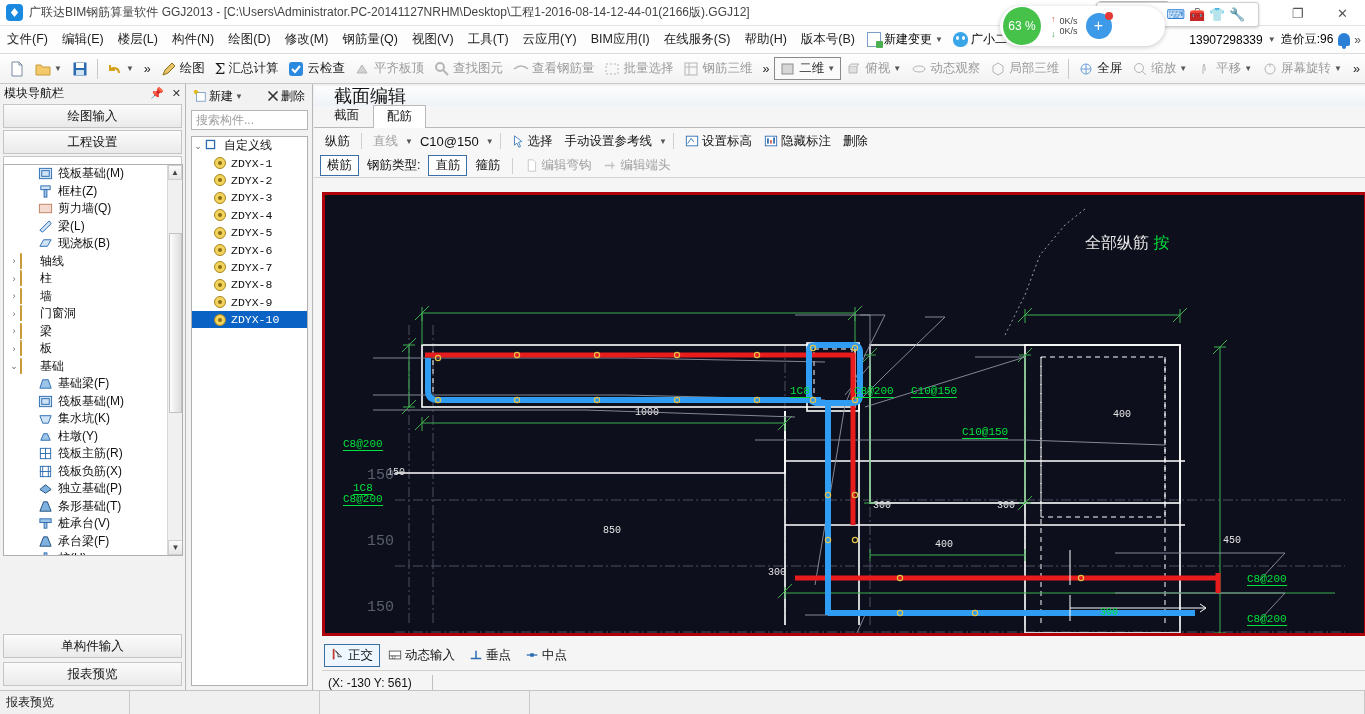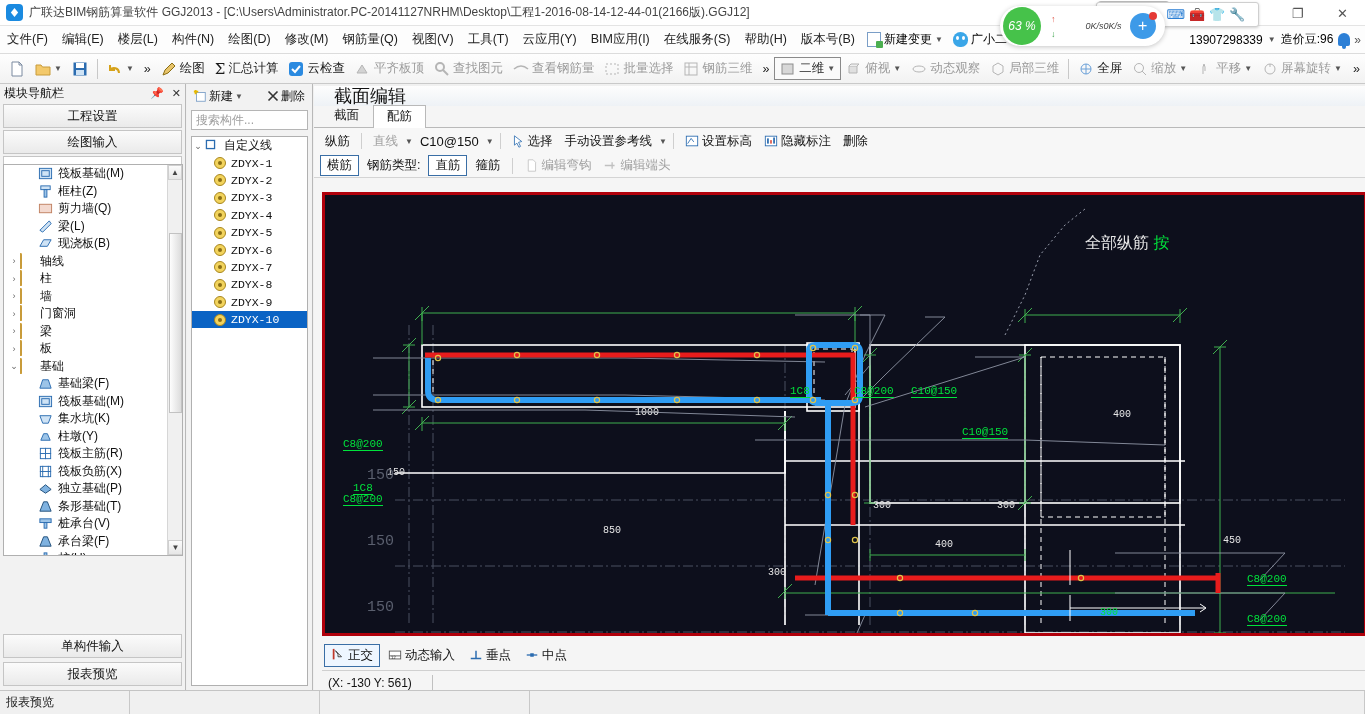--- a/index.html
+++ b/index.html
@@ -194,28 +194,28 @@
     display:flex; align-items:center; gap:4px; padding: 0 4px;
     box-shadow: 0 1px 3px rgba(0,0,0,0.18);
   }
   .sg-logo { width:19px;height:19px;border-radius:4px;background:#fff;color:#ef6a2a;
      font-weight:bold;font-size:15px;display:flex;align-items:center;justify-content:center;
      font-family:"DejaVu Serif",serif;}
   .sg-ic { color:#2b7fd4; font-size:13px; }
   .netmon {
     position:absolute; left:1000px; top:6px; width:165px; height:40px;
     background:#fff; border-radius:20px; box-shadow:0 1px 5px rgba(0,0,0,0.22);
-    display:flex; align-items:center; padding-left:3px;font-style:italic;
+    display:flex; align-items:center; padding-left:3px;
   }
   .nm-circle { width:38px;height:38px;border-radius:50%;background:#46c24a;color:#fff;
     display:flex;align-items:center;justify-content:center;font-size:12px; flex:none;}
   .nm-rates { display:flex; align-items:center; gap:4px; margin-left:10px; font-size:9px;color:#444;}
   .nm-arrows { display:flex;flex-direction:column; gap:5px; font-size:9px;}
   .nm-up{color:#e05a4c;} .nm-dn{color:#3aa34a;}
-  .nm-vals { display:flex;margin-left:26px;}
+  .nm-vals { display:flex;flex-direction:column;}
   .nm-plus { width:26px;height:26px;border-radius:50%;background:#3d9ae8;color:#fff;
     display:flex;align-items:center;justify-content:center;font-size:16px;margin-left:8px;position:relative;flex:none;}
   .nm-plus:after{content:"";position:absolute;right:-1px;top:-1px;width:8px;height:8px;border-radius:50%;background:#e53935;}
   .meter {
     position:absolute; left:1096px; top:1px; width:75px; height:11px;
     background:#fff; border:1px solid #bcbcbc; border-radius:5px; padding:1px;
     display:flex; gap:1px; overflow:hidden;
   }
   .meter i { flex:1; background:#3b85d8; }
 </style>
@@ -417,22 +417,22 @@
   </div>
 
   <div class="navpanel">
     <div class="nav-head">
       <span>模块导航栏</span>
       <span class="nav-head-icons">
         <span>📌</span>
         <span>✕</span>
       </span>
     </div>
+    <div class="nav-btn">绘图输入</div>
     <div class="nav-btn">工程设置</div>
-    <div class="nav-btn">绘图输入</div>
     <div class="nav-plusbar">
       <span class="plus-ico">++</span>
       <span class="minus-ico">--</span>
     </div>
 
     <div class="tree">
       <div class="tree-body" id="nav-tree-body">
           <div class="trow">
             <span style="width: 22px; flex: 0 0 auto;"></span>
             <span class="texp"></span>

